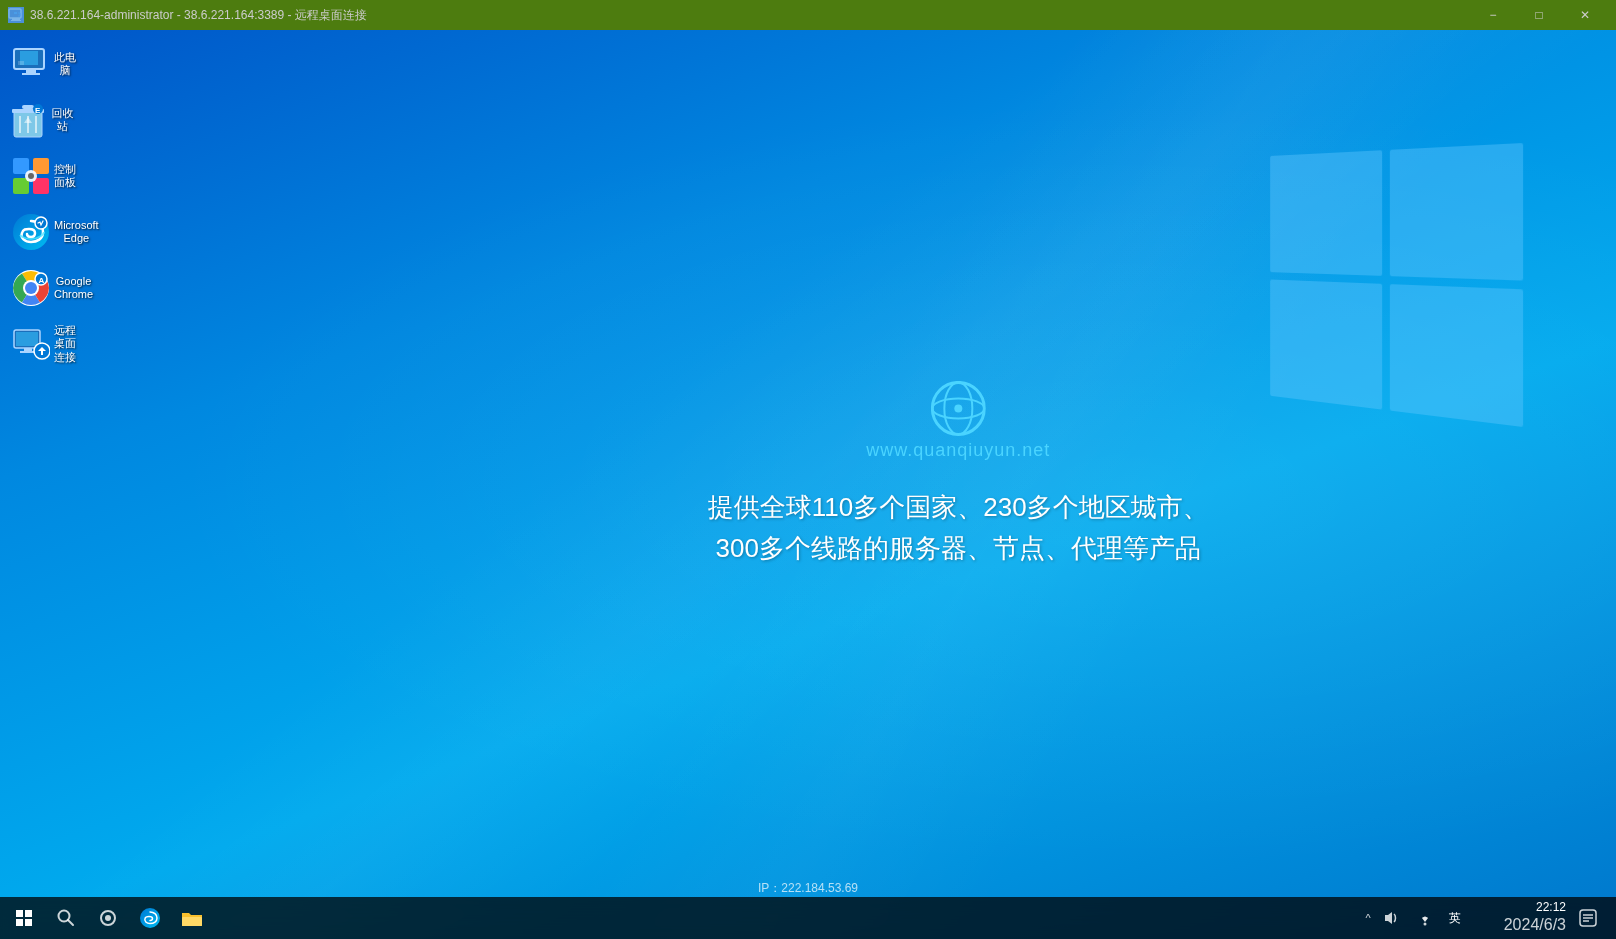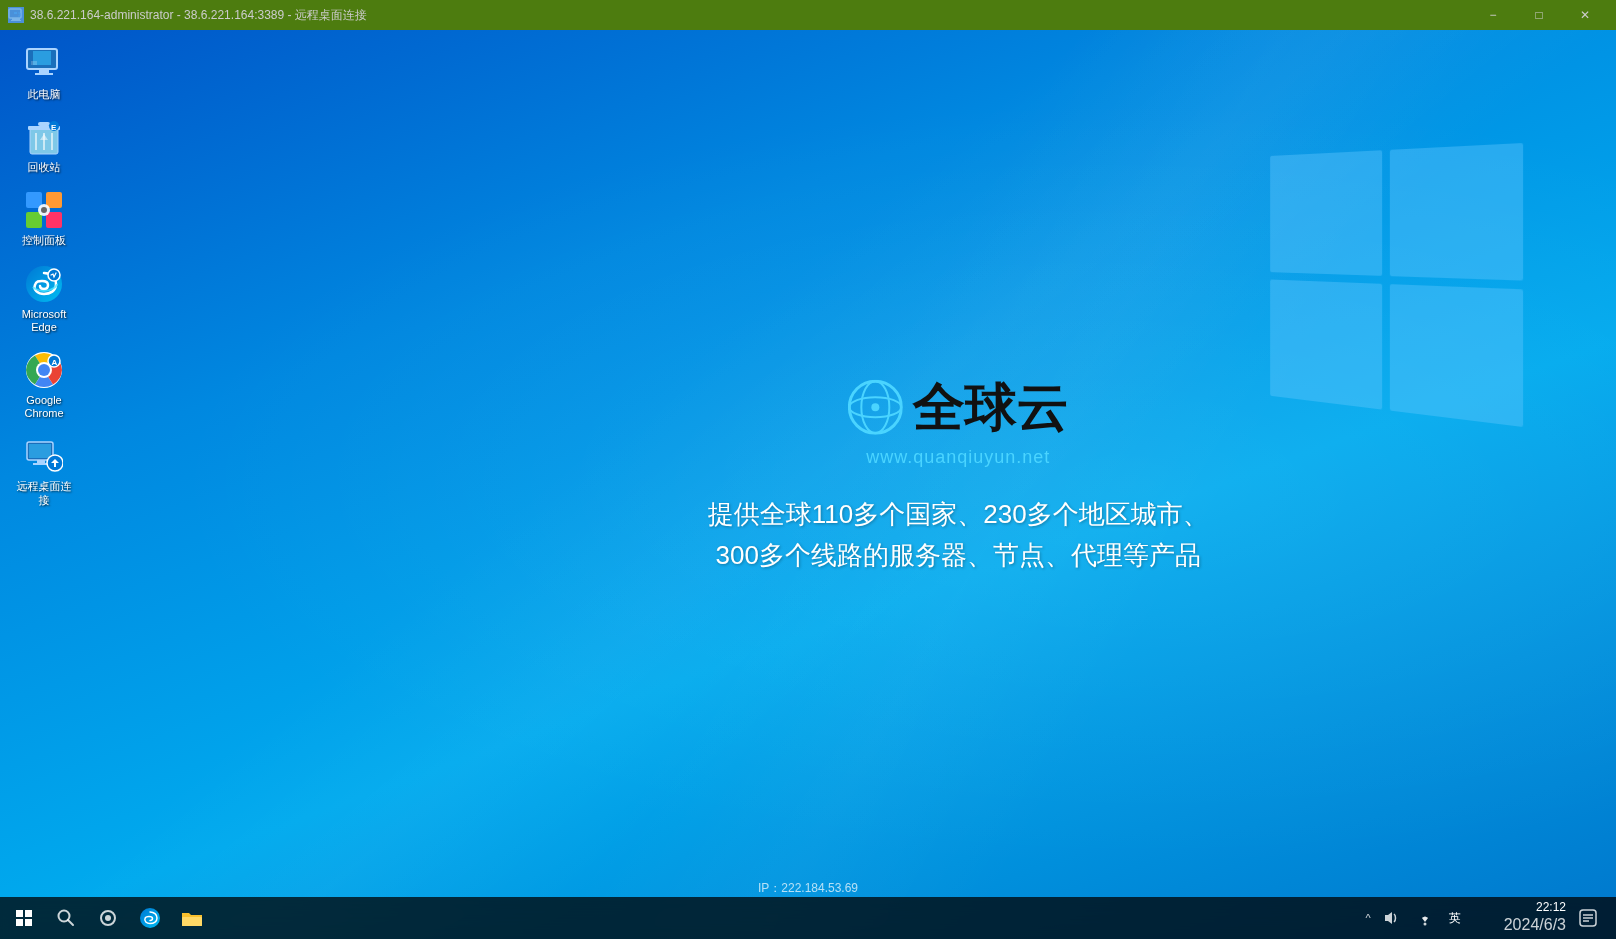--- a/index.html
+++ b/index.html
@@ -114,21 +114,21 @@
       position: absolute;
       top: 10px;
       left: 8px;
       display: flex;
       flex-direction: column;
       gap: 8px;
     }
     .desktop-icon {
       width: 72px;
       display: flex;
-      flex-direction: column;
+      flex-direction: row;
       align-items: center;
       gap: 4px;
       cursor: pointer;
       padding: 4px;
       border-radius: 4px;
     }
     .icon-img {
       width: 40px;
       height: 40px;
       display: flex;
@@ -403,21 +403,20 @@
 
   <div id="brand-center">
     <div id="brand-logo-area">
 
       <svg width="55" height="55" viewBox="0 0 55 55">
         <circle cx="27.5" cy="27.5" r="26" fill="none" stroke="#4ad4ff" stroke-width="3"></circle>
         <ellipse cx="27.5" cy="27.5" rx="14" ry="26" fill="none" stroke="#4ad4ff" stroke-width="2"></ellipse>
         <ellipse cx="27.5" cy="27.5" rx="26" ry="10" fill="none" stroke="#4ad4ff" stroke-width="2"></ellipse>
         <circle cx="27.5" cy="27.5" r="4" fill="#4ad4ff"></circle>
       </svg>
-      <span id="brand-name" style="font-size:52px;font-weight:bold;color:#111;font-family:Arial,sans-serif;">全球云</span>
     </div>
     <div id="brand-url" style="font-size:18px;color:#4ad4ff;margin-bottom:26px;letter-spacing:1px;">www.quanqiuyun.net</div>
     <div id="brand-desc" style="font-size:26px;color:white;line-height:1.6;text-shadow:1px 1px 3px rgba(0,0,0,0.3);font-weight:500;">
       <div>提供全球110多个国家、230多个地区城市、</div>
       <div>300多个线路的服务器、节点、代理等产品</div>
     </div>
   </div>
 
   <div id="ip-bar">IP：222.184.53.69</div>
 

